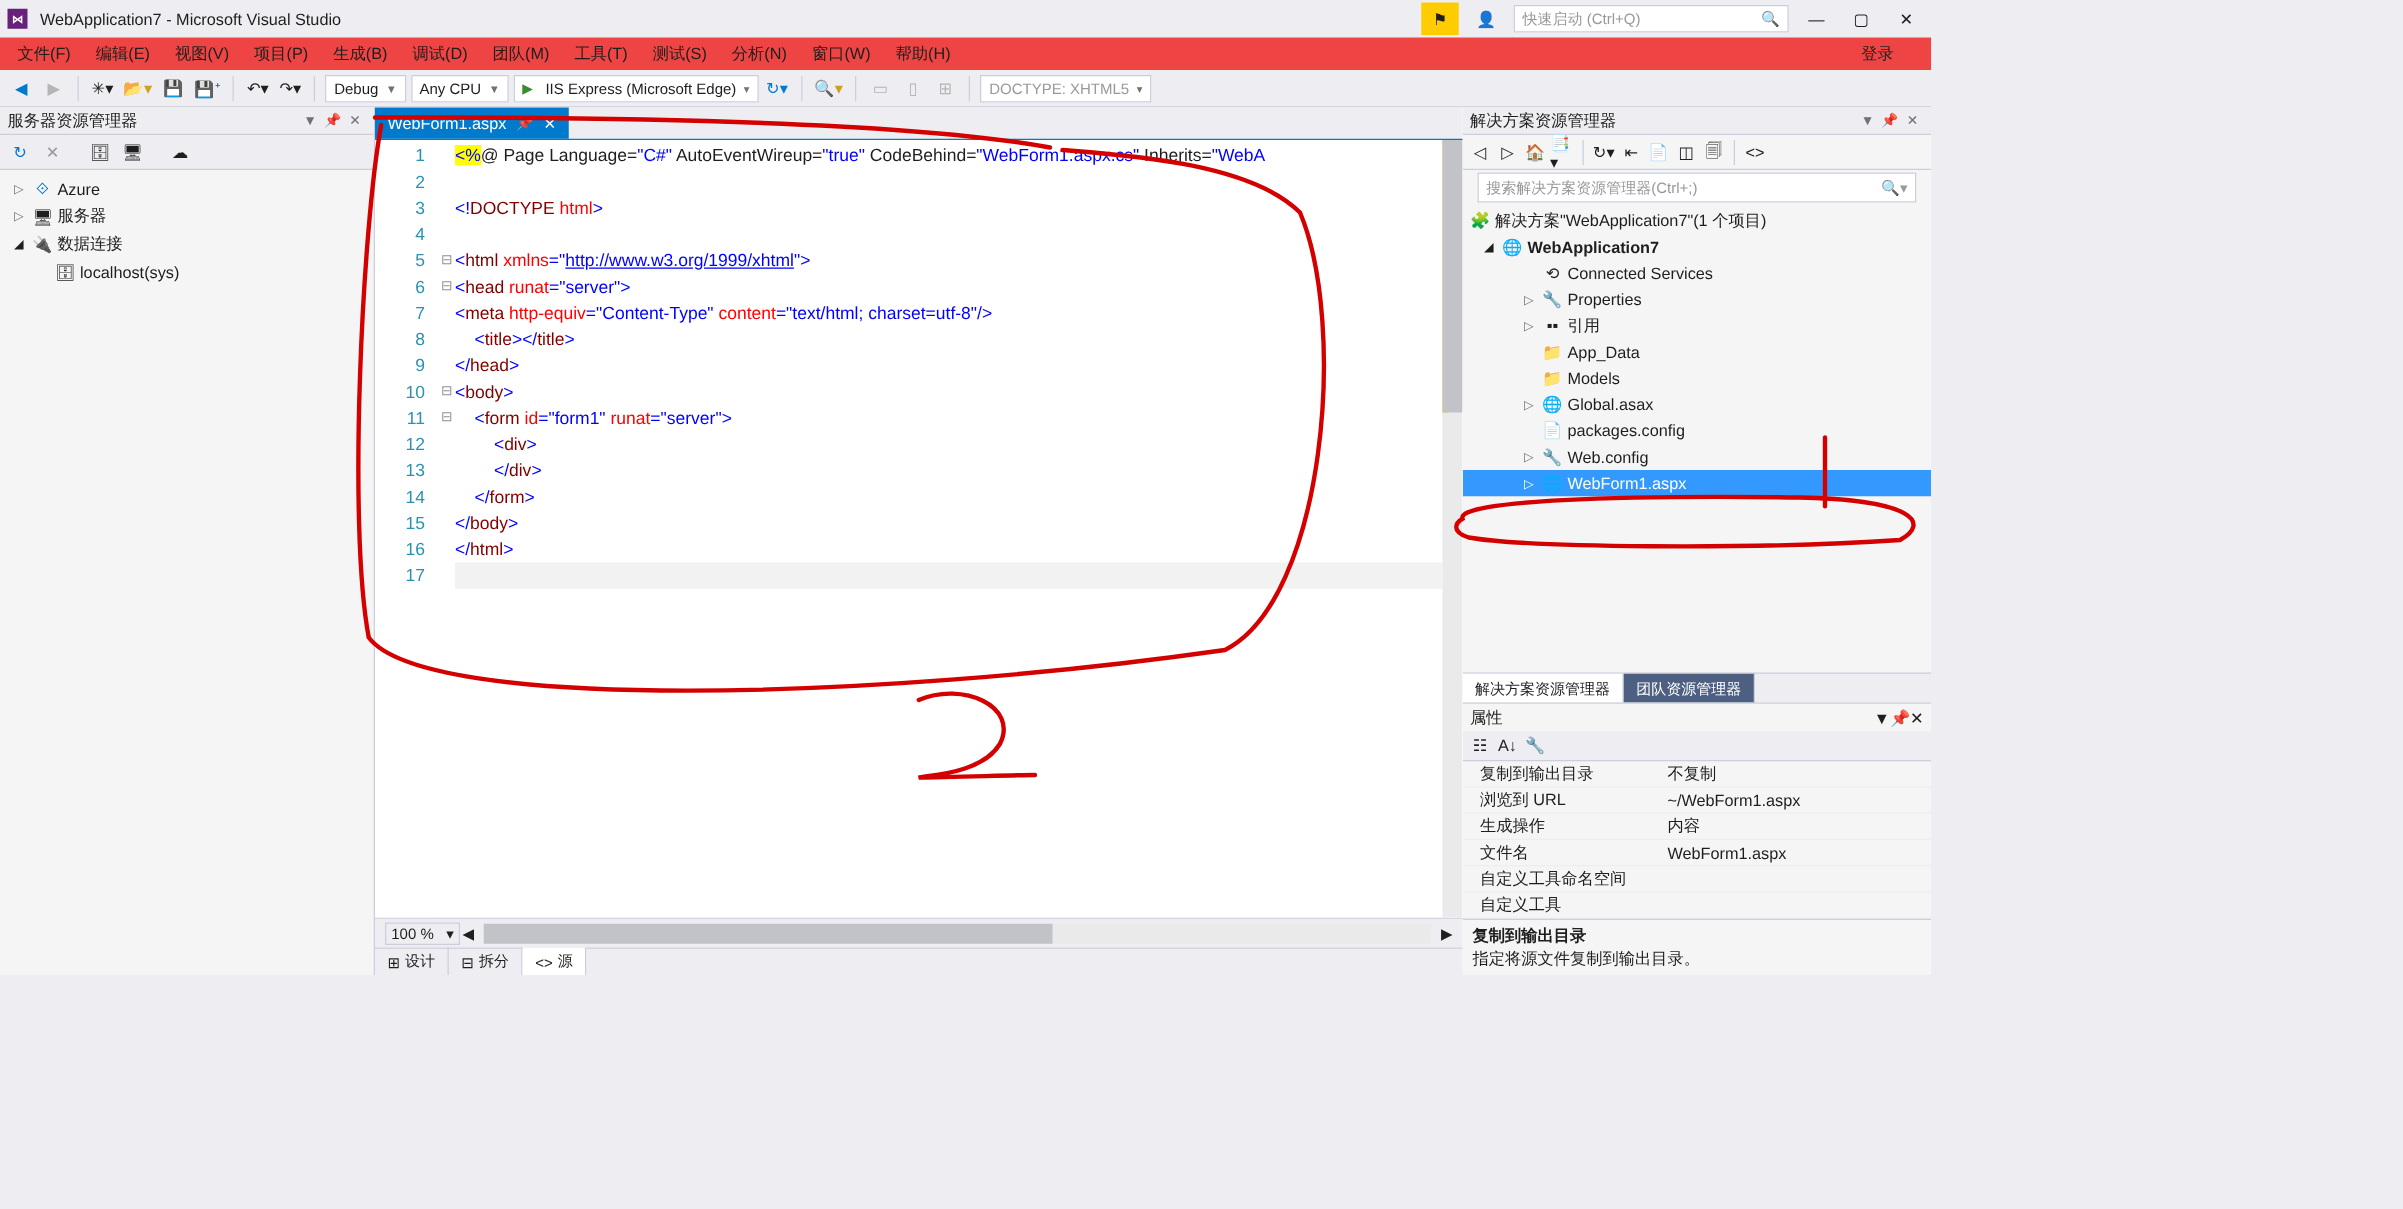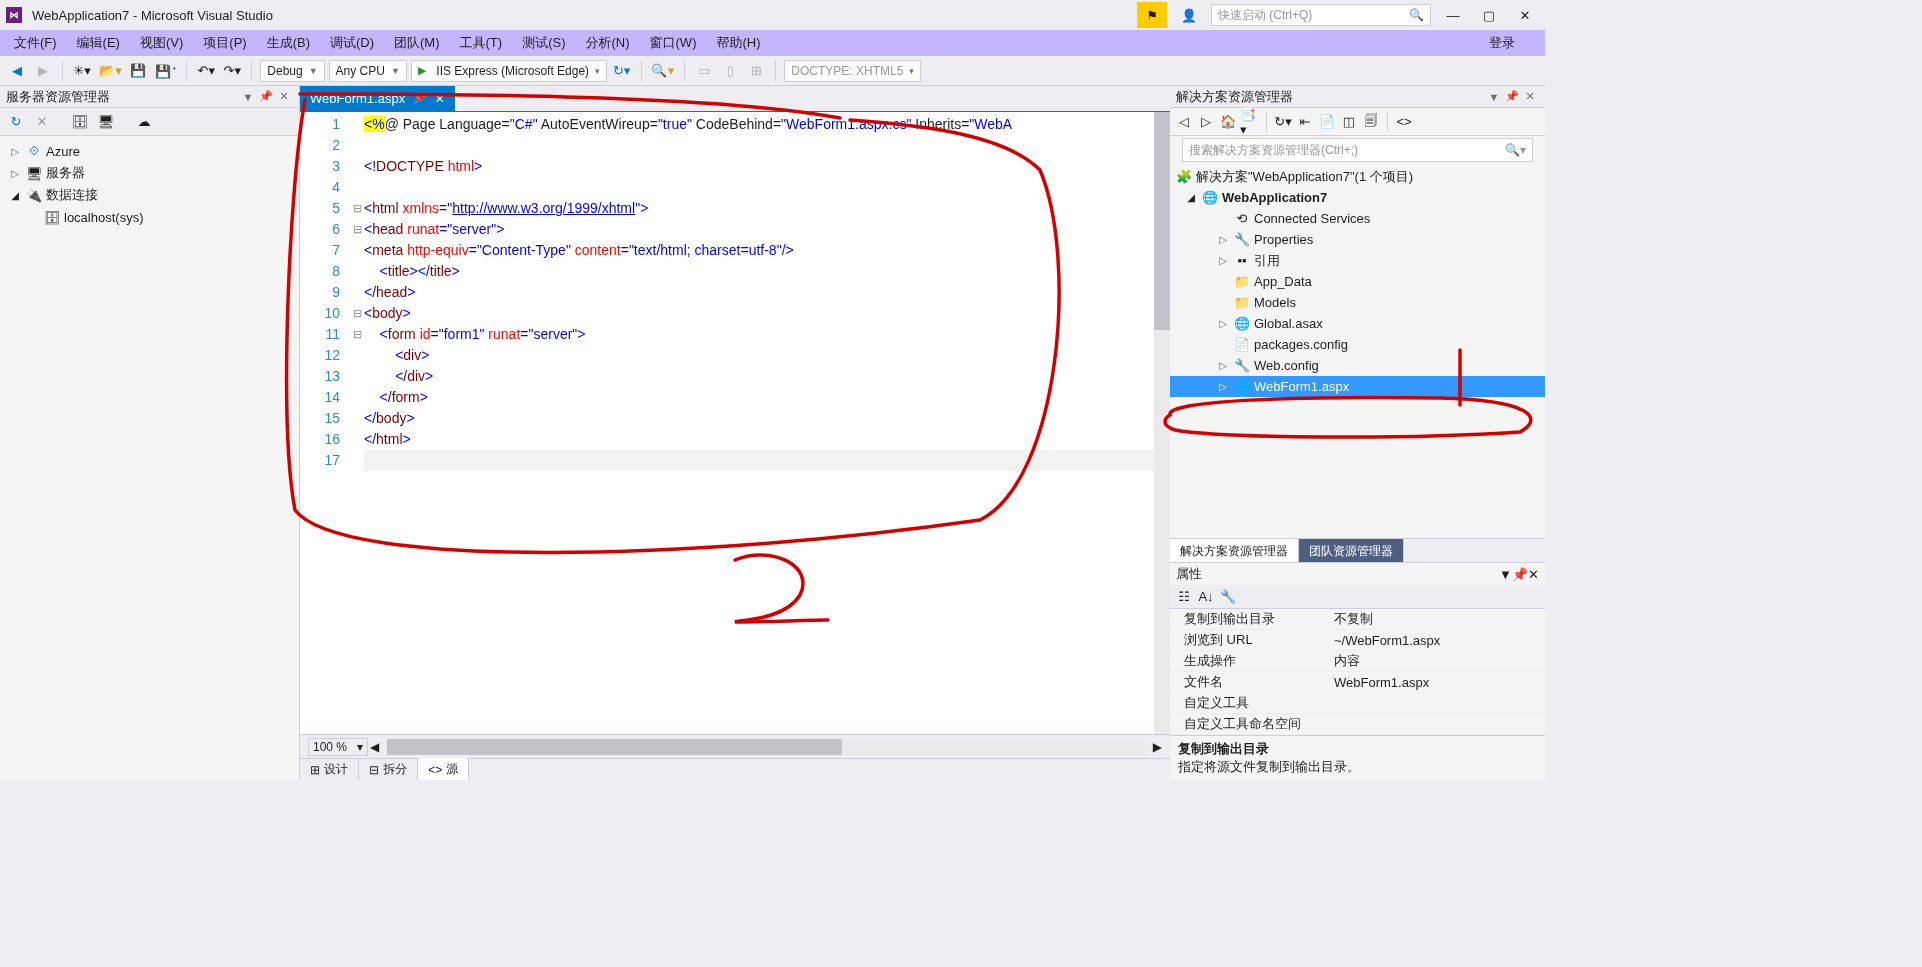--- a/index.html
+++ b/index.html
@@ -8,21 +8,21 @@
 
 .titlebar { height: 30px; background: #eeeef2; display: flex; align-items: center; padding: 0 6px; }
 .titlebar .vsicon { width: 16px; height: 16px; background: #68217a; display: inline-flex; align-items: center; justify-content: center; color: #fff; font-size: 9px; font-weight: bold; margin-right: 10px; }
 .titlebar .title { flex: 1; font-size: 13px; }
 .titlebar .right { display: flex; align-items: center; gap: 8px; }
 .notif { width: 30px; height: 26px; background: #ffcc00; display: flex; align-items: center; justify-content: center; }
 .win-btn { width: 28px; height: 22px; display: flex; align-items: center; justify-content: center; font-size: 13px; color: #1e1e1e; }
 .quicklaunch { width: 220px; height: 22px; border: 1px solid #cccedb; background: #fff; padding: 0 6px; display: flex; align-items: center; justify-content: space-between; color: #999; font-size: 12px; }
 
 
-.menubar { height: 26px; background: #c4b5fd; display: flex; align-items: center; padding-left: 4px; }
+.menubar { height: 26px; background: #ef4444; display: flex; align-items: center; padding-left: 4px; }
 .menubar .menuitem { padding: 4px 10px; font-size: 13px; }
 .menubar .right-area { margin-left: auto; margin-right: 20px; }
 
 
 .toolbar { height: 30px; background: #eeeef2; border-bottom: 1px solid #cccedb; display: flex; align-items: center; padding: 0 6px; gap: 4px; }
 .tb-sep { width: 1px; height: 20px; background: #cccedb; margin: 0 4px; }
 .tb-btn { min-width: 22px; height: 22px; display: flex; align-items: center; justify-content: center; padding: 0 2px; }
 .tb-dd { height: 22px; border: 1px solid #cccedb; background: #fff; display: flex; align-items: center; padding: 0 6px; gap: 6px; font-size: 12px; }
 .tb-dd .caret { font-size: 9px; color: #717171; }
 .green-play { color: #388a34; font-size: 11px; margin-right: 4px; }
@@ -426,25 +426,25 @@
           </div>
           <div class="prow">
             <div class="pk">生成操作</div>
             <div class="pv">内容</div>
           </div>
           <div class="prow">
             <div class="pk">文件名</div>
             <div class="pv">WebForm1.aspx</div>
           </div>
           <div class="prow">
+            <div class="pk">自定义工具命名空间</div>
+            <div class="pv"></div>
+          </div>
+          <div class="prow">
             <div class="pk">自定义工具</div>
-            <div class="pv"></div>
-          </div>
-          <div class="prow">
-            <div class="pk">自定义工具命名空间</div>
             <div class="pv"></div>
           </div>
         </div>
       <div class="props-desc">
         <div class="dt">复制到输出目录</div>
         <div>指定将源文件复制到输出目录。</div>
       </div>
     </div>
   </div>
 </div>

